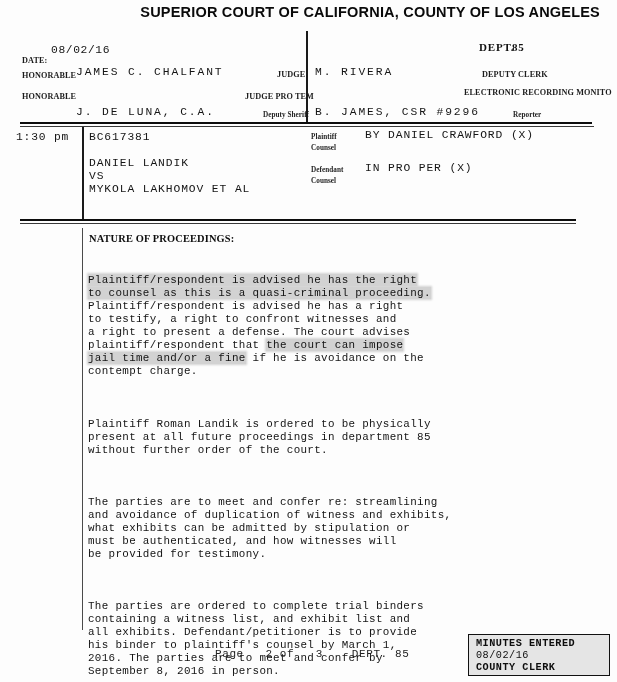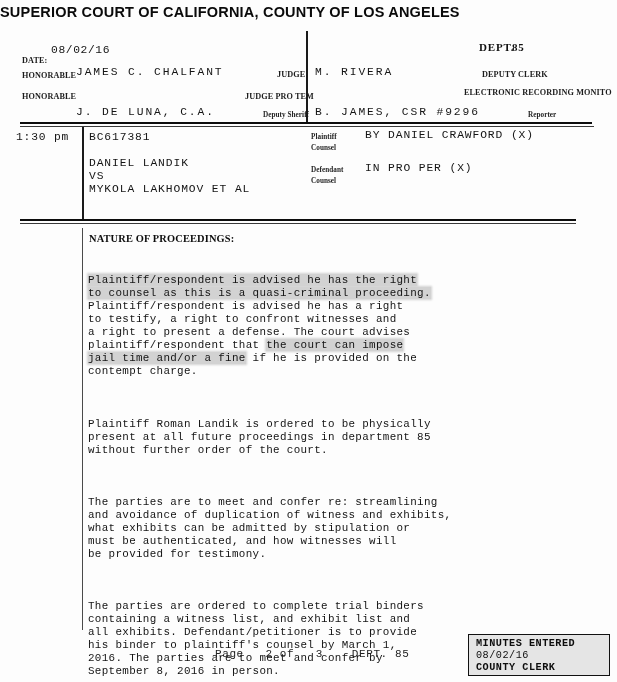--- a/index.html
+++ b/index.html
@@ -18,21 +18,21 @@
     background: #fdfdfd;
     overflow: hidden;
   }
 
   
   .doc-title {
     position: absolute;
     top: 4px;
     left: 0;
     width: 600px;
-    text-align: left;
+    text-align: right;
     font-family: "Liberation Sans", sans-serif;
     font-weight: bold;
     font-size: 14.5px;
     letter-spacing: 0.2px;
     color: #0a0a0a;
     white-space: nowrap;
   }
 
   
   .hdr { position: absolute; font-size: 11.5px; }
@@ -168,21 +168,21 @@
   <div class="hdr val-mono-sp" style="left:315px; top:66px;">M. RIVERA</div>
   <div class="hdr lbl-small" style="left:482px; top:70px;">DEPUTY CLERK</div>
 
   <div class="hdr lbl-small" style="left:22px; top:92px;">HONORABLE</div>
   <div class="hdr lbl-small" style="left:245px; top:92px;">JUDGE PRO TEM</div>
   <div class="hdr lbl-small" style="left:464px; top:88px;">ELECTRONIC RECORDING MONITO</div>
 
   <div class="hdr val-mono-sp" style="left:76px; top:106px;">J. DE LUNA, C.A.</div>
   <div class="hdr lbl-tiny" style="left:263px; top:111px;">Deputy Sheriff</div>
   <div class="hdr val-mono-sp" style="left:315px; top:106px;">B. JAMES, CSR #9296</div>
-  <div class="hdr lbl-tiny" style="left:492px; top:111px;padding-left:36px;">Reporter</div>
+  <div class="hdr lbl-tiny" style="left:477px; top:111px;padding-left:36px;">Reporter</div>
 
   <div class="vrule" style="left:306px; top:31px; height:92px;"></div>
 
   <div class="hrule" style="left:20px; top:122px; width:572px; height:1.6px;"></div>
   <div class="hrule thin" style="left:20px; top:126px; width:574px;"></div>
 
   <div class="hdr val-mono" style="left:16px; top:131px; letter-spacing:0.8px;">1:30 pm</div>
   <div class="hdr val-mono" style="left:89px; top:131px; letter-spacing:0.9px;">BC617381</div>
 
   <div class="hdr val-mono" style="left:89px; top:157px; letter-spacing:0.9px;">DANIEL LANDIK</div>
@@ -206,21 +206,21 @@
 
   <div class="vrule light" style="left:82px; top:228px; height:402px;"></div>
 
   <div class="body-text">
 <div class="para"><span class="hl">Plaintiff/respondent is advised he has the right</span>
 <span class="hl">to counsel as this is a quasi-criminal proceeding.</span>
 <span>Plaintiff/respondent is advised he has a right</span>
 <span>to testify, a right to confront witnesses and</span>
 <span>a right to present a defense. The court advises</span>
 <span>plaintiff/respondent that </span><span class="hl">the court can impose</span>
-<span class="hl">jail time and/or a fine</span><span> if he is provided on the</span>
+<span class="hl">jail time and/or a fine</span><span> if he is avoidance on the</span>
 <span>contempt charge.</span></div>
 <div class="para-gap"></div>
 <div class="para"><span>Plaintiff Roman Landik is ordered to be physically</span>
 <span>present at all future proceedings in department 85</span>
 <span>without further order of the court.</span></div>
 <div class="para-gap"></div>
 <div class="para"><span>The parties are to meet and confer re: streamlining</span>
 <span>and avoidance of duplication of witness and exhibits,</span>
 <span>what exhibits can be admitted by stipulation or</span>
 <span>must be authenticated, and how witnesses will</span>

